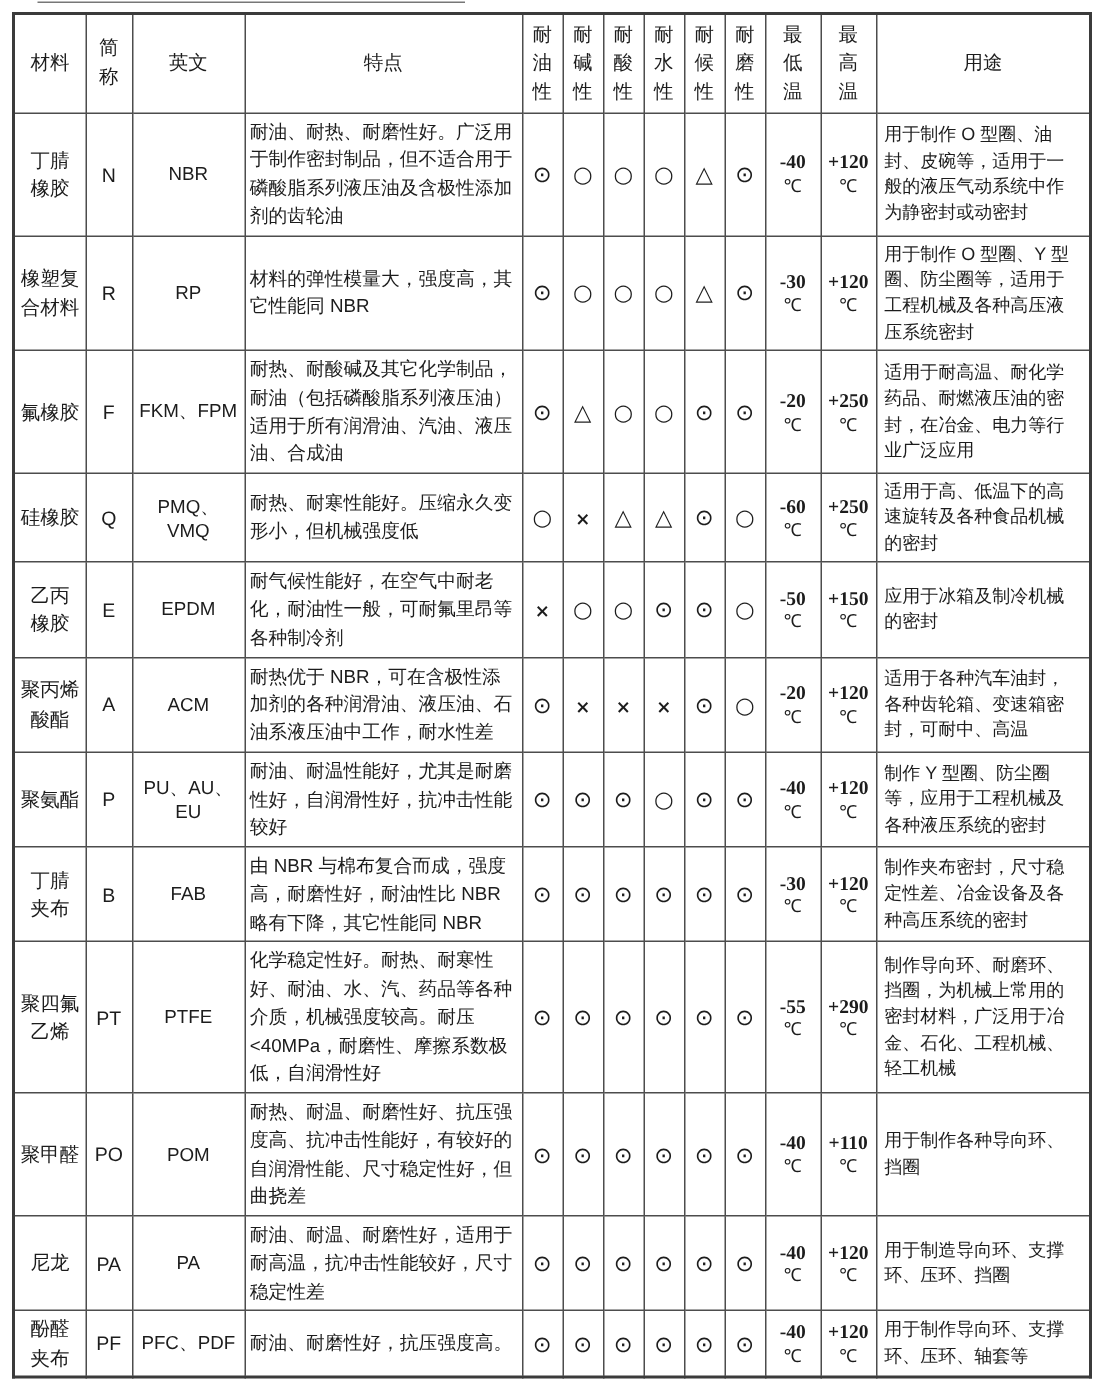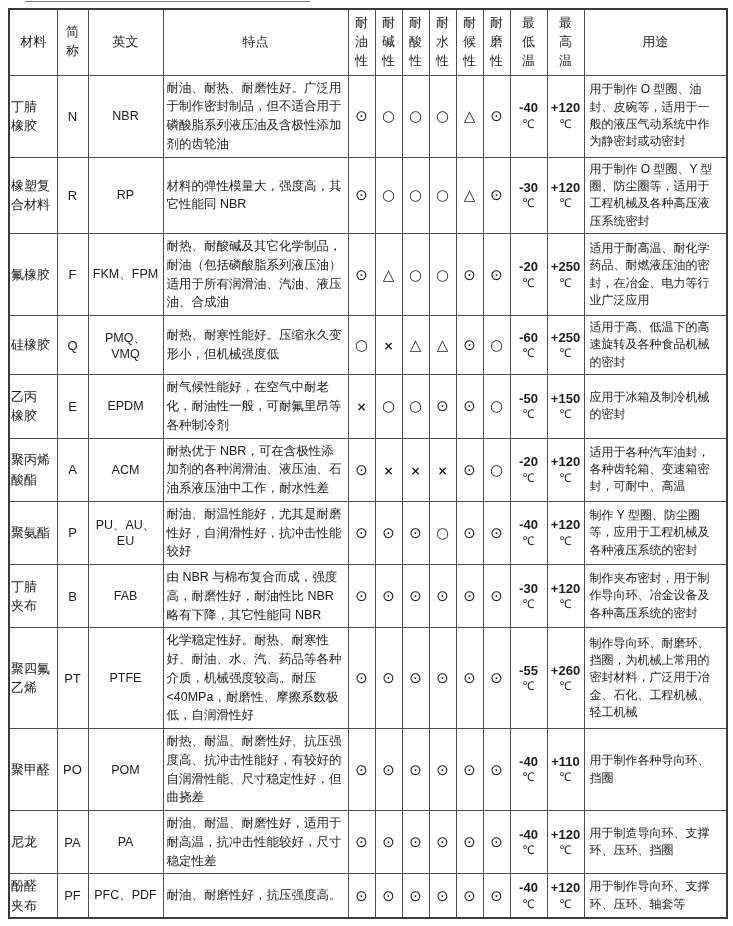--- a/index.html
+++ b/index.html
@@ -8,28 +8,28 @@
     font-family:"Liberation Sans", sans-serif;position:relative;
   }
   .top-artifact{position:absolute;left:25px;top:1px;width:285px;height:1px;background:#777;}
   table.materials{
     border-collapse:collapse;table-layout:fixed;
     width:719px;margin:8px 0 0 8px;
     border:2px solid #3b3b3b;
   }
   th,td{border:1px solid #4d4d4d;vertical-align:middle;overflow:hidden;}
   th.h{font-weight:normal;font-size:13px;text-align:center;line-height:1.45;padding:4px 1px;white-space:pre-line;}
-  td.c-material{font-size:13px;line-height:1.5;white-space:pre-line;padding:2px 1px;}
+  td.c-material{font-size:13px;text-align:center;line-height:1.5;white-space:pre-line;padding:2px 1px;}
   td.c-abbr{font-size:13px;text-align:center;padding:2px 0;}
   td.c-english{font-size:12.5px;text-align:center;padding:2px 4px;letter-spacing:0;}
   td.c-features{font-size:12.5px;text-align:left;line-height:1.5;padding:3px 3px;}
   td.c-rating{font-size:15px;text-align:center;padding:0;font-family:"DejaVu Sans", sans-serif;}
   td.c-rating .x{font-size:12px;font-weight:bold;}
   td.c-temp{text-align:center;padding:1px 0;}
-  .temp-val{font-size:13px;font-weight:bold;line-height:1.35;}
+  .temp-val{font-size:13px;font-weight:bold;line-height:1.35;font-family:Liberation Serif, serif;}
   .temp-unit{font-size:12px;line-height:1.3;}
   td.c-use{font-size:12px;text-align:left;line-height:1.45;padding:3px 5px;}
 </style>
 </head>
 <body>
 
 <div class="top-artifact"></div>
 
 <table class="materials">
   <colgroup>
@@ -246,40 +246,40 @@
         <td class="c-rating"><span>⊙</span></td>
         <td class="c-rating"><span>⊙</span></td>
         <td class="c-temp">
           <div class="temp-val">-30</div>
           <div class="temp-unit">℃</div>
         </td>
         <td class="c-temp">
           <div class="temp-val">+120</div>
           <div class="temp-unit">℃</div>
         </td>
-        <td class="c-use">制作夹布密封，用于制作导向环、冶金设备及各种高压系统的密封</td>
+        <td class="c-use">制作夹布密封，尺寸稳定性差、冶金设备及各种高压系统的密封</td>
       </tr>
       <tr>
         <td class="c-material">聚四氟
 乙烯</td>
         <td class="c-abbr">PT</td>
         <td class="c-english">PTFE</td>
         <td class="c-features">化学稳定性好。耐热、耐寒性好、耐油、水、汽、药品等各种介质，机械强度较高。耐压&lt;40MPa，耐磨性、摩擦系数极低，自润滑性好</td>
         <td class="c-rating"><span>⊙</span></td>
         <td class="c-rating"><span>⊙</span></td>
         <td class="c-rating"><span>⊙</span></td>
         <td class="c-rating"><span>⊙</span></td>
         <td class="c-rating"><span>⊙</span></td>
         <td class="c-rating"><span>⊙</span></td>
         <td class="c-temp">
           <div class="temp-val">-55</div>
           <div class="temp-unit">℃</div>
         </td>
         <td class="c-temp">
-          <div class="temp-val">+260</div>
+          <div class="temp-val">+290</div>
           <div class="temp-unit">℃</div>
         </td>
         <td class="c-use">制作导向环、耐磨环、挡圈，为机械上常用的密封材料，广泛用于冶金、石化、工程机械、轻工机械</td>
       </tr>
       <tr>
         <td class="c-material">聚甲醛</td>
         <td class="c-abbr">PO</td>
         <td class="c-english">POM</td>
         <td class="c-features">耐热、耐温、耐磨性好、抗压强度高、抗冲击性能好，有较好的自润滑性能、尺寸稳定性好，但曲挠差</td>
         <td class="c-rating"><span>⊙</span></td>

